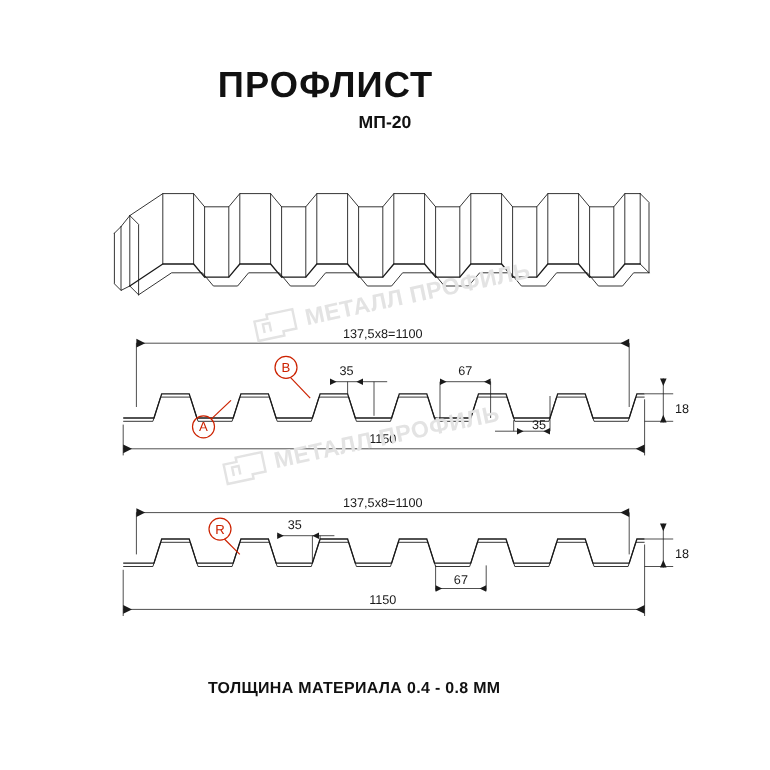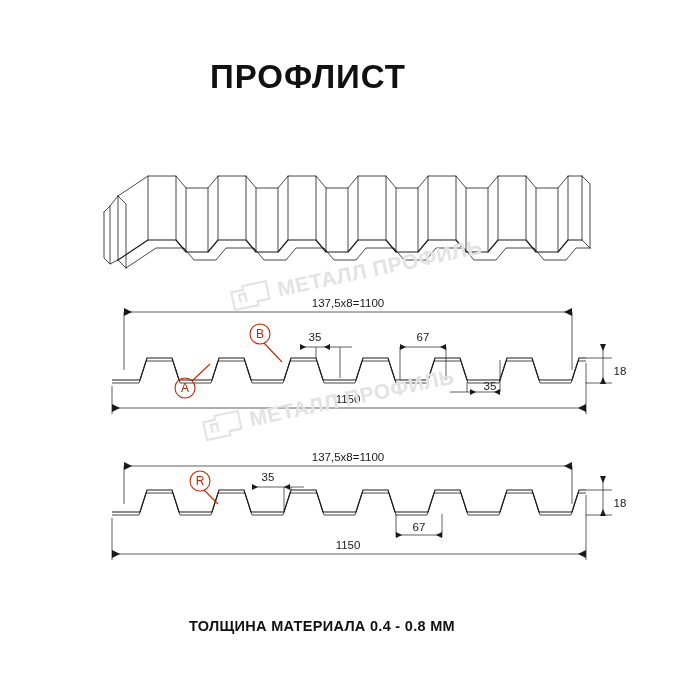--- a/index.html
+++ b/index.html
@@ -25,21 +25,20 @@
   .title {
     position: absolute;
     top: 58px;
     left: 0;
     width: 592px;
     text-align: center;
     font-size: 33px;
     font-weight: bold;
     letter-spacing: 1px;
     color: #111;
-    padding-left: 12px;
   }
   .subtitle {
     position: absolute;
     top: 103px;
     left: 0;
     width: 700px;
     text-align: center;
     font-size: 16px;
     font-weight: bold;
     color: #111;
@@ -102,20 +101,21 @@
     font-size: 12px;
     fill: #cc2200;
   }
 </style>
 </head>
 <body>
 
 <div class="page">
 
   <div class="title">ПРОФЛИСТ</div>
+  <div class="subtitle">МП-20</div>
 
   <svg class="stage" width="700" height="700" viewBox="0 0 700 700">
 
     <g stroke-linejoin="round" stroke-linecap="round">
 
       <path class="ln-thin" d="M118,196 L148,176 L176,176 L186,188 L208,188 L218,176 L246,176 L256,188 L278,188 L288,176 L316,176 L326,188 L348,188 L358,176 L386,176 L396,188 L418,188 L428,176 L456,176 L466,188 L488,188 L498,176 L526,176 L536,188 L558,188 L568,176 L582,176"></path>
 
       <path class="ln" d="M118,260 L148,240 L176,240 L186,252 L208,252 L218,240 L246,240 L256,252 L278,252 L288,240 L316,240 L326,252 L348,252 L358,240 L386,240 L396,252 L418,252 L428,240 L456,240 L466,252 L488,252 L498,240 L526,240 L536,252 L558,252 L568,240 L582,240"></path>
 
       <path class="ln-thin" d="M126,268 L156,248 L184,248 L194,260 L216,260 L226,248 L254,248 L264,260 L286,260 L296,248 L324,248 L334,260 L356,260 L366,248 L394,248 L404,260 L426,260 L436,248 L464,248 L474,260 L496,260 L506,248 L534,248 L544,260 L566,260 L576,248 L590,248"></path>

